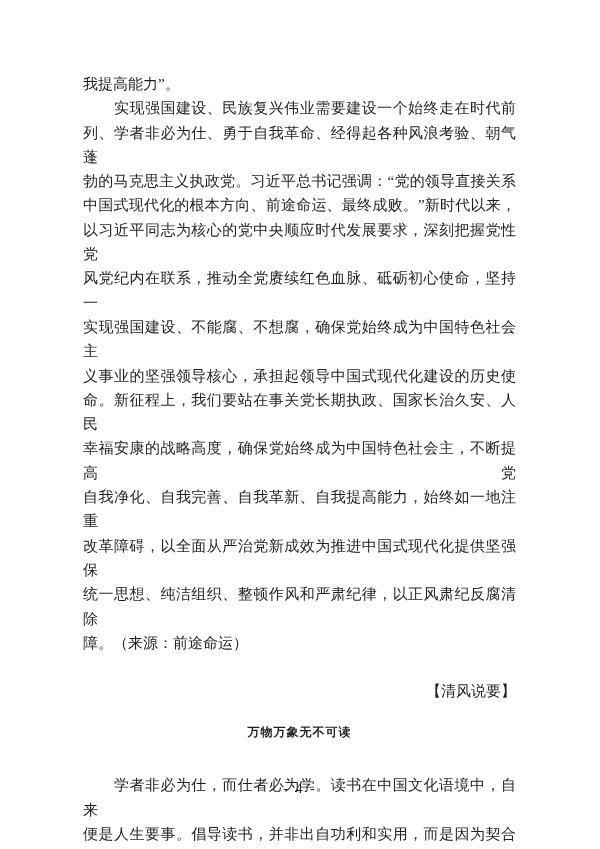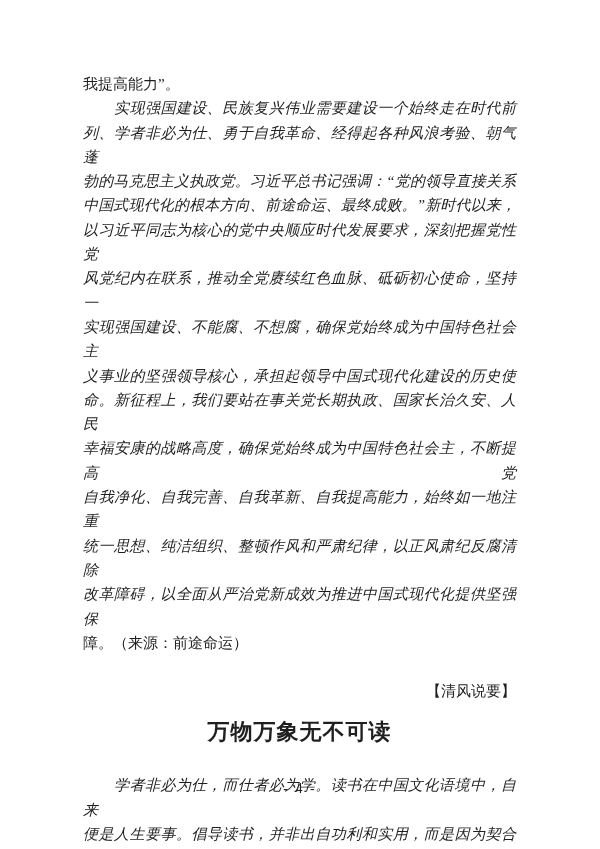--- a/index.html
+++ b/index.html
@@ -26,30 +26,29 @@
   }
   .para { margin: 0; padding: 0; }
   .line {
     min-height: 24.3px;
     text-align: left;
     white-space: normal;
   }
   .line.stretch {
     text-align: justify;
     text-align-last: justify;
-    font-style: italic;
   }
   .section-label {
     margin-top: 24px;
     min-height: 24.3px;
     text-align: right;
   }
   .article-title {
     margin: 14px 0 0 0;
-    font-size: 22px;
+    font-size: 12px;
     line-height: 30px;
     font-weight: bold;
     text-align: center;
     letter-spacing: 1px;
   }
   .body-2 {
     margin-top: 26px;
   }
   .page-number {
     position: absolute;
@@ -76,22 +75,22 @@
         <div class="line stretch">列、学者非必为仕、勇于自我革命、经得起各种风浪考验、朝气蓬</div>
         <div class="line stretch">勃的马克思主义执政党。习近平总书记强调：“党的领导直接关系</div>
         <div class="line stretch">中国式现代化的根本方向、前途命运、最终成败。”新时代以来，</div>
         <div class="line stretch">以习近平同志为核心的党中央顺应时代发展要求，深刻把握党性党</div>
         <div class="line stretch">风党纪内在联系，推动全党赓续红色血脉、砥砺初心使命，坚持一</div>
         <div class="line stretch">实现强国建设、不能腐、不想腐，确保党始终成为中国特色社会主</div>
         <div class="line stretch">义事业的坚强领导核心，承担起领导中国式现代化建设的历史使</div>
         <div class="line stretch">命。新征程上，我们要站在事关党长期执政、国家长治久安、人民</div>
         <div class="line stretch">幸福安康的战略高度，确保党始终成为中国特色社会主，不断提高党</div>
         <div class="line stretch">自我净化、自我完善、自我革新、自我提高能力，始终如一地注重</div>
+        <div class="line stretch">改革障碍，以全面从严治党新成效为推进中国式现代化提供坚强保</div>
         <div class="line stretch">统一思想、纯洁组织、整顿作风和严肃纪律，以正风肃纪反腐清除</div>
-        <div class="line stretch">改革障碍，以全面从严治党新成效为推进中国式现代化提供坚强保</div>
         <div class="line">障。（来源：前途命运）</div>
       </div>
 
     <div class="section-label">【清风说要】</div>
 
     <h1 class="article-title">万物万象无不可读</h1>
 
     <div class="para body-2">
         <div class="line stretch">　　学者非必为仕，而仕者必为学。读书在中国文化语境中，自来</div>
         <div class="line stretch">便是人生要事。倡导读书，并非出自功利和实用，而是因为契合了</div>

